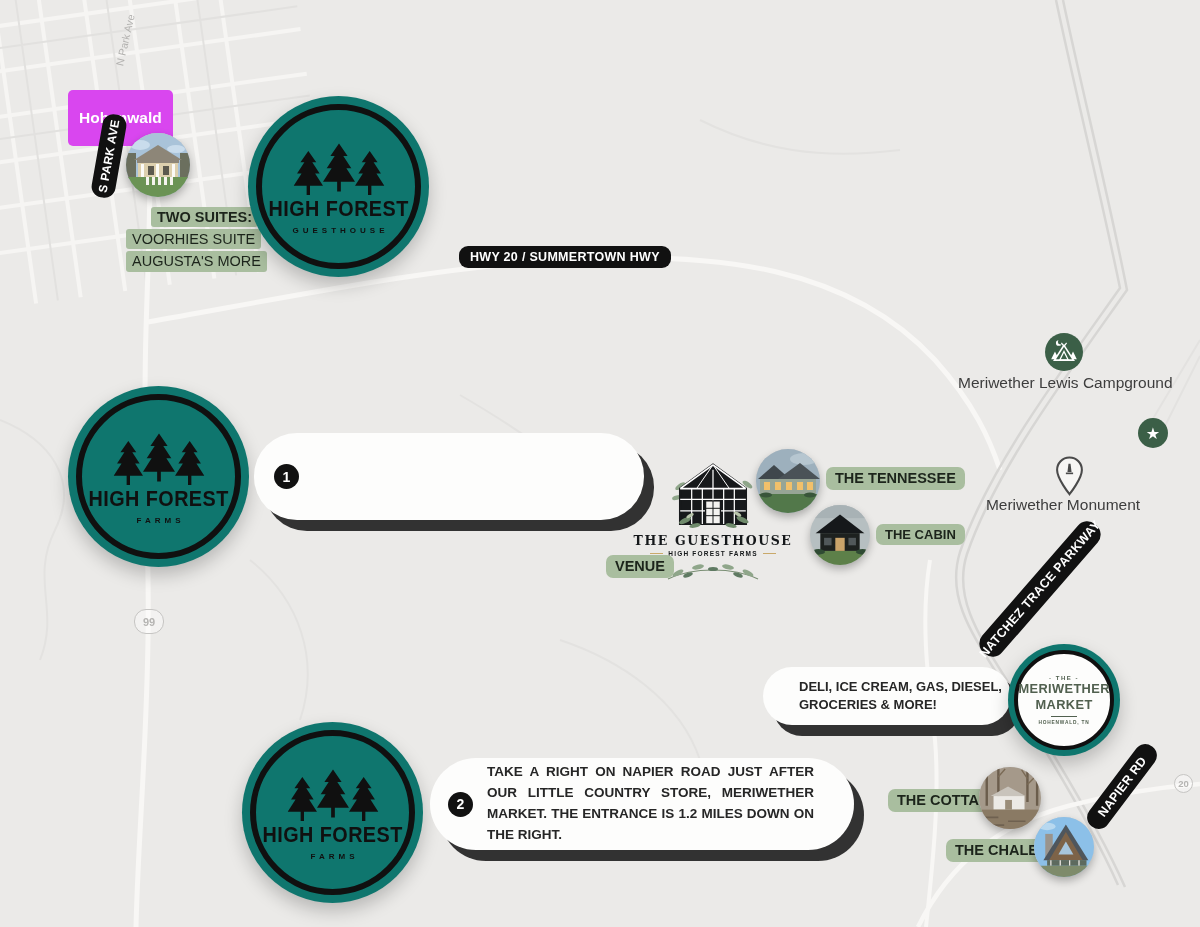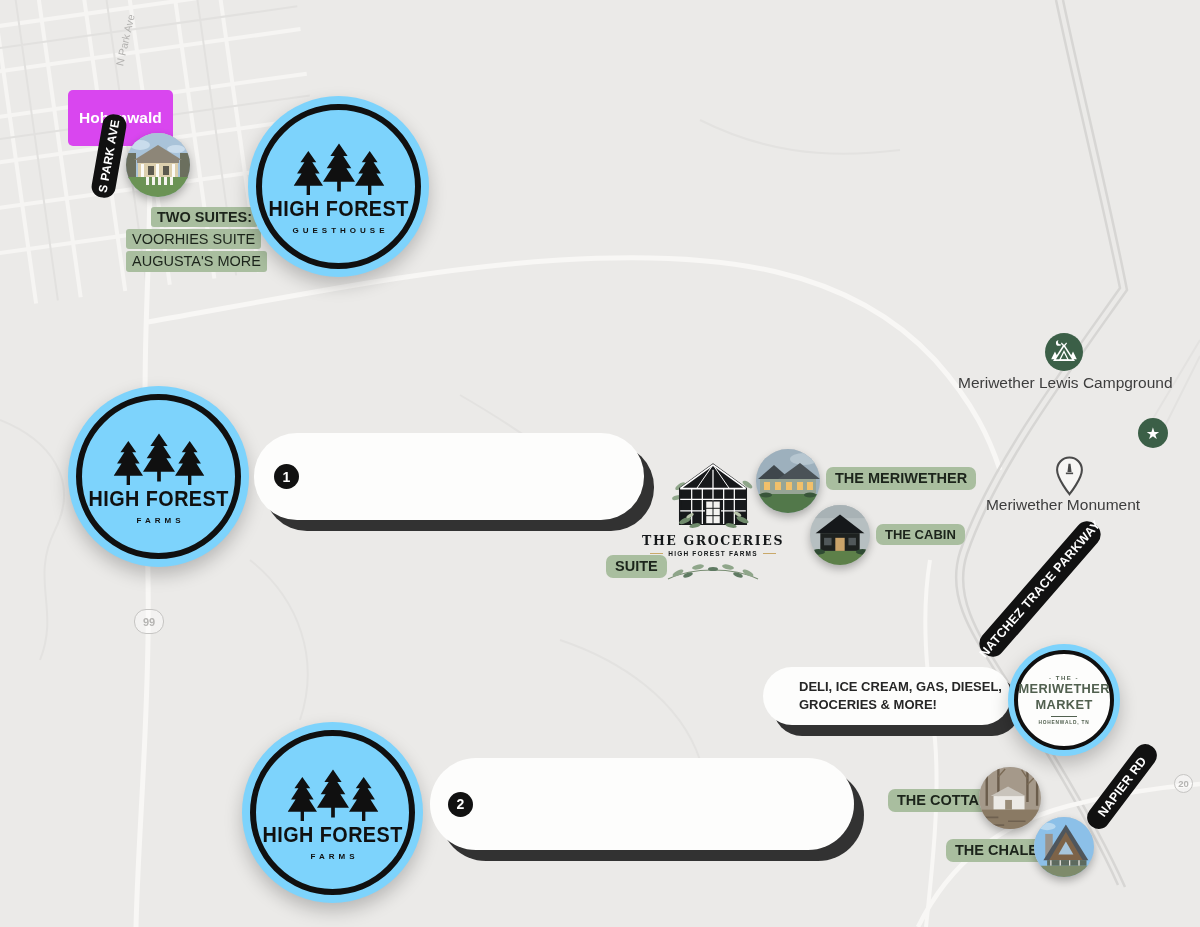--- a/index.html
+++ b/index.html
@@ -16,21 +16,21 @@
   .badge{position:absolute;background:#a9be9f;color:#1c241b;font-weight:bold;font-size:14px;
          padding:4px 9px;border-radius:7px;white-space:nowrap;line-height:1;}
   .banner{position:absolute;background:#fdfdfc;box-shadow:10px 11px 0 #323232;
           display:flex;align-items:center;}
   .banner-text{font-weight:bold;color:#262626;font-size:13.5px;line-height:1.55;text-align:justify;}
   .numcircle{flex:0 0 auto;background:#111;color:#fff;border-radius:50%;width:25px;height:25px;
              display:flex;align-items:center;justify-content:center;font-weight:bold;font-size:14px;}
   .maplabel{position:absolute;color:#3d3d3d;font-size:15.5px;text-align:center;white-space:nowrap;}
 
   
-  .logo-circle{position:absolute;background:#7dd3fc;border-radius:50%;
+  .logo-circle{position:absolute;background:#0f766e;border-radius:50%;
                box-shadow:0 8px 18px rgba(0,0,0,.22);}
   .logo-ring{position:absolute;inset:8px;border:6px solid #101010;border-radius:50%;
              display:flex;flex-direction:column;align-items:center;justify-content:center;}
   .logo-trees{width:92px;height:56px;margin-bottom:1px;}
   .logo-title{font-weight:800;font-size:22.5px;letter-spacing:.5px;color:#101010;
               transform:scaleX(.88);white-space:nowrap;}
   .logo-sub{font-weight:700;font-size:8px;letter-spacing:4px;color:#101010;margin-top:4px;
             white-space:nowrap;padding-left:4px;}
 
   
@@ -156,20 +156,21 @@
         <use href="#pine" x="0" y="8" width="22" height="34"></use>
         <use href="#pine" x="22" y="0" width="24" height="42"></use>
         <use href="#pine" x="46" y="8" width="22" height="34"></use>
       </svg>
       <div class="logo-title">HIGH FOREST</div>
       <div class="logo-sub">GUESTHOUSE</div>
     </div>
   </div>
 
 
+  <div class="pill" style="left:459px;top:246px;height:22px;border-radius:9px;">HWY 20 / SUMMERTOWN HWY</div>
 
   <div class="abs" style="left:1045px;top:333px;width:38px;height:38px;">
     <svg viewBox="0 0 40 40">
       <circle cx="20" cy="20" r="20" fill="#3b5f47"></circle>
       <circle cx="14.5" cy="10.5" r="3" fill="#fff"></circle>
       <circle cx="16.1" cy="9.4" r="2.6" fill="#3b5f47"></circle>
       <polygon points="6.5,27.5 10.5,19.5 14.5,27.5" fill="#fff"></polygon>
       <polygon points="25.5,27.5 29.5,19.5 33.5,27.5" fill="#fff"></polygon>
       <path d="M17.3,10.5 L20,14.2 M22.7,10.5 L20,14.2" stroke="#fff" stroke-width="1.3"></path>
       <polygon points="20,13 30,28.5 10,28.5" fill="#3b5f47" stroke="#fff" stroke-width="1.7"></polygon>
@@ -222,21 +223,21 @@
         <ellipse cx="16" cy="72" rx="8" ry="3" transform="rotate(-25 16 72)"></ellipse>
         <ellipse cx="86" cy="71" rx="8" ry="3" transform="rotate(25 86 71)"></ellipse>
         <ellipse cx="28" cy="78" rx="7" ry="2.6" transform="rotate(-12 28 78)"></ellipse>
         <ellipse cx="72" cy="78" rx="7" ry="2.6" transform="rotate(12 72 78)"></ellipse>
       </g>
       <g fill="#b7c4a9">
         <ellipse cx="22" cy="66" rx="5" ry="2" transform="rotate(-30 22 66)"></ellipse>
         <ellipse cx="80" cy="64" rx="5" ry="2" transform="rotate(30 80 64)"></ellipse>
       </g>
     </svg>
-    <div class="gh-title">THE GROCERIES</div>
+    <div class="gh-title">THE GUESTHOUSE</div>
     <div class="gh-sub">
       <div class="gh-rule"></div>
       <div class="gh-sub-text">HIGH FOREST FARMS</div>
       <div class="gh-rule"></div>
     </div>
     <svg width="110" height="26" viewBox="0 0 110 26">
       <path d="M10,22 C35,10 75,10 100,22" stroke="#7a8f74" stroke-width="1.2" fill="none"></path>
       <g fill="#8fa68a">
         <ellipse cx="20" cy="16" rx="6" ry="2.4" transform="rotate(-28 20 16)"></ellipse>
         <ellipse cx="40" cy="10" rx="6" ry="2.4" transform="rotate(-12 40 10)"></ellipse>
@@ -244,42 +245,42 @@
         <ellipse cx="90" cy="16" rx="6" ry="2.4" transform="rotate(28 90 16)"></ellipse>
       </g>
       <g fill="#5f7a62">
         <ellipse cx="30" cy="18" rx="5" ry="2" transform="rotate(-20 30 18)"></ellipse>
         <ellipse cx="55" cy="12" rx="5" ry="2"></ellipse>
         <ellipse cx="80" cy="18" rx="5" ry="2" transform="rotate(20 80 18)"></ellipse>
       </g>
     </svg>
   </div>
 
-  <div class="badge" style="left:606px;top:555px;font-size:14.5px;">SUITE</div>
+  <div class="badge" style="left:606px;top:555px;font-size:14.5px;">VENUE</div>
 
   <div class="photo" style="left:756px;top:449px;width:64px;height:64px;">
     <svg viewBox="0 0 64 64">
       <rect width="64" height="64" fill="#9db0bd"></rect>
       <ellipse cx="48" cy="10" rx="14" ry="6" fill="#b6c6d0"></ellipse>
       <polygon points="2,30 18,16 34,30" fill="#3f474c"></polygon>
       <polygon points="22,30 44,14 64,30" fill="#4a5257"></polygon>
       <rect x="4" y="30" width="56" height="15" fill="#97a596"></rect>
       <g fill="#f2c06a">
           <rect x="8" y="33" width="6" height="8"></rect>
           <rect x="19" y="33" width="6" height="8"></rect>
           <rect x="30" y="33" width="6" height="8"></rect>
           <rect x="41" y="33" width="6" height="8"></rect>
           <rect x="51" y="33" width="6" height="8"></rect>
         </g>
       <rect x="0" y="45" width="64" height="19" fill="#52784a"></rect>
       <ellipse cx="10" cy="46" rx="6" ry="2.5" fill="#39553a"></ellipse>
       <ellipse cx="54" cy="46" rx="6" ry="2.5" fill="#39553a"></ellipse>
     </svg>
   </div>
-  <div class="badge" style="left:826px;top:467px;font-size:14.5px;">THE MERIWETHER</div>
+  <div class="badge" style="left:826px;top:467px;font-size:14.5px;">THE TENNESSEE</div>
 
   <div class="photo" style="left:810px;top:505px;width:60px;height:60px;">
     <svg viewBox="0 0 64 64">
       <rect width="64" height="64" fill="#b6bfc1"></rect>
       <rect x="0" y="0" width="64" height="14" fill="#a8b2b5"></rect>
       <polygon points="6,30 32,10 58,30" fill="#15181a"></polygon>
       <rect x="11" y="30" width="42" height="19" fill="#1d211f"></rect>
       <rect x="27" y="35" width="10" height="14" fill="#caa46a"></rect>
       <rect x="15" y="35" width="8" height="8" fill="#51585a"></rect>
       <rect x="41" y="35" width="8" height="8" fill="#51585a"></rect>
@@ -316,20 +317,21 @@
         <use href="#pine" x="22" y="0" width="24" height="42"></use>
         <use href="#pine" x="46" y="8" width="22" height="34"></use>
       </svg>
       <div class="logo-title">HIGH FOREST</div>
       <div class="logo-sub">FARMS</div>
     </div>
   </div>
 
   <div class="banner" style="left:430px;top:758px;width:424px;height:92px;border-radius:46px;">
     <div class="numcircle" style="margin-left:18px;">2</div>
+    <div class="banner-text" style="padding:0 40px 0 14px;">TAKE A RIGHT ON NAPIER ROAD JUST AFTER OUR LITTLE COUNTRY STORE, MERIWETHER MARKET. THE ENTRANCE IS 1.2 MILES DOWN ON THE RIGHT.</div>
   </div>
 
   <div class="badge" style="left:888px;top:789px;font-size:14.5px;">THE COTTAGE</div>
   <div class="photo" style="left:979px;top:767px;width:62px;height:62px;">
     <svg viewBox="0 0 64 64">
       <rect width="64" height="64" fill="#a5998a"></rect>
       <g stroke="#6b5d4c" stroke-width="2.5">
           <path d="M8,0 V40 M20,0 V34 M50,0 V36 M60,4 V40"></path>
         </g>
       <g stroke="#7a6a55" stroke-width="1.4">

